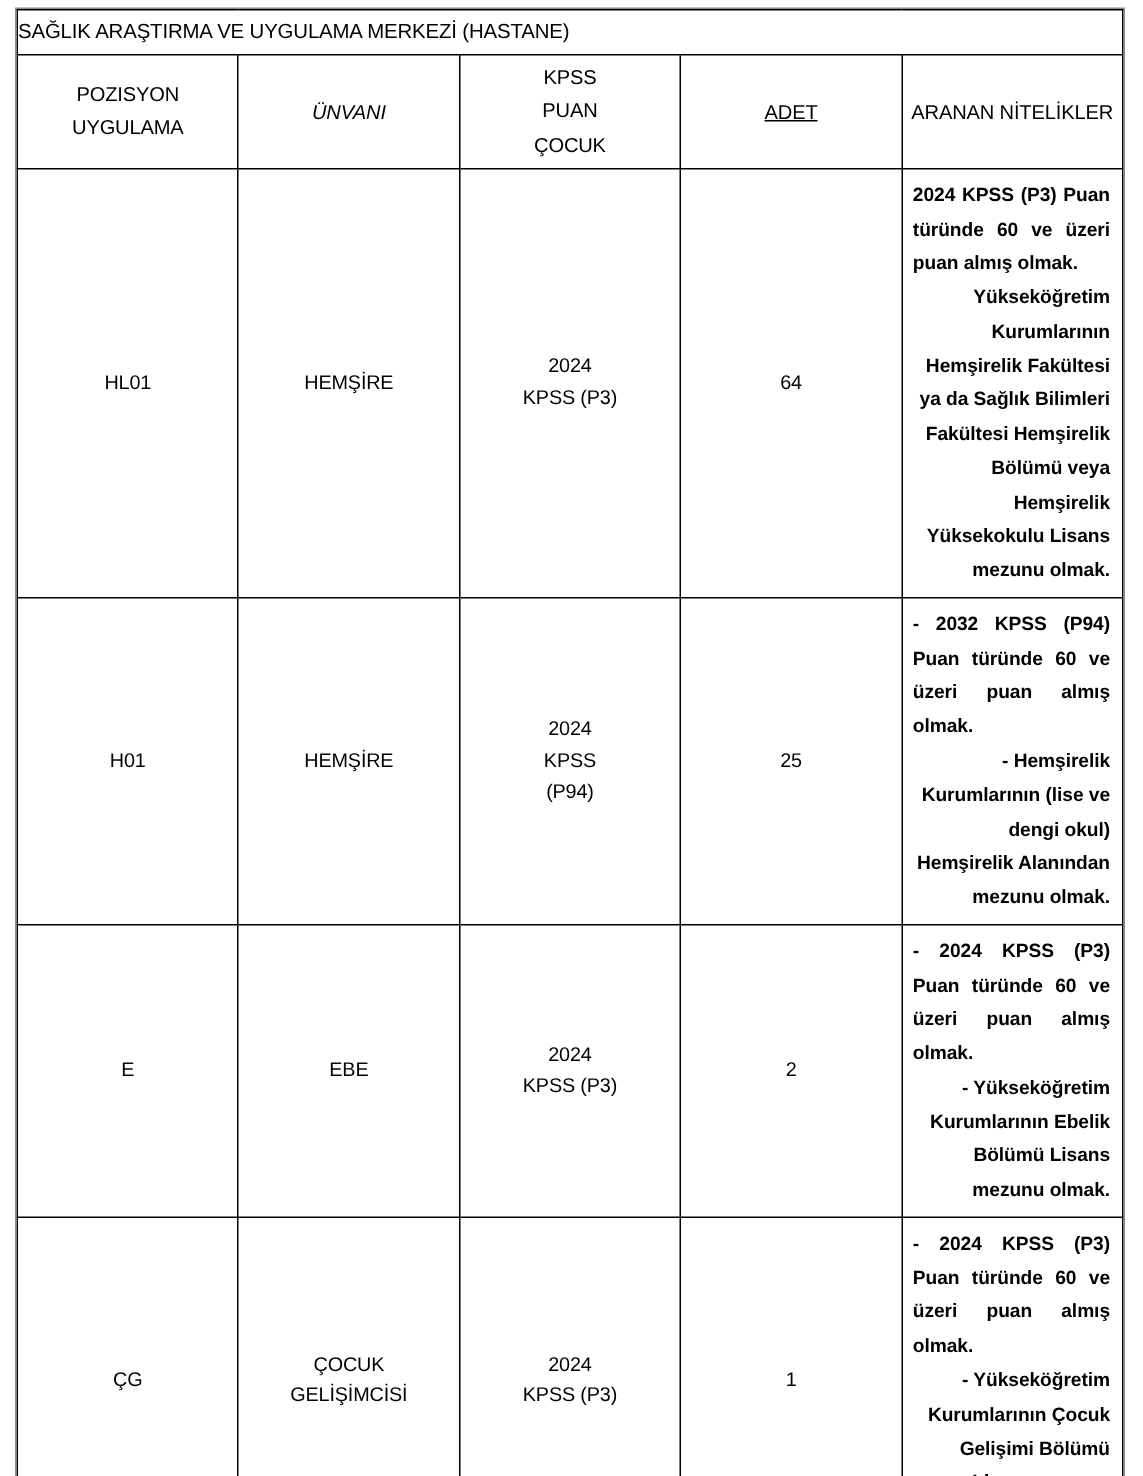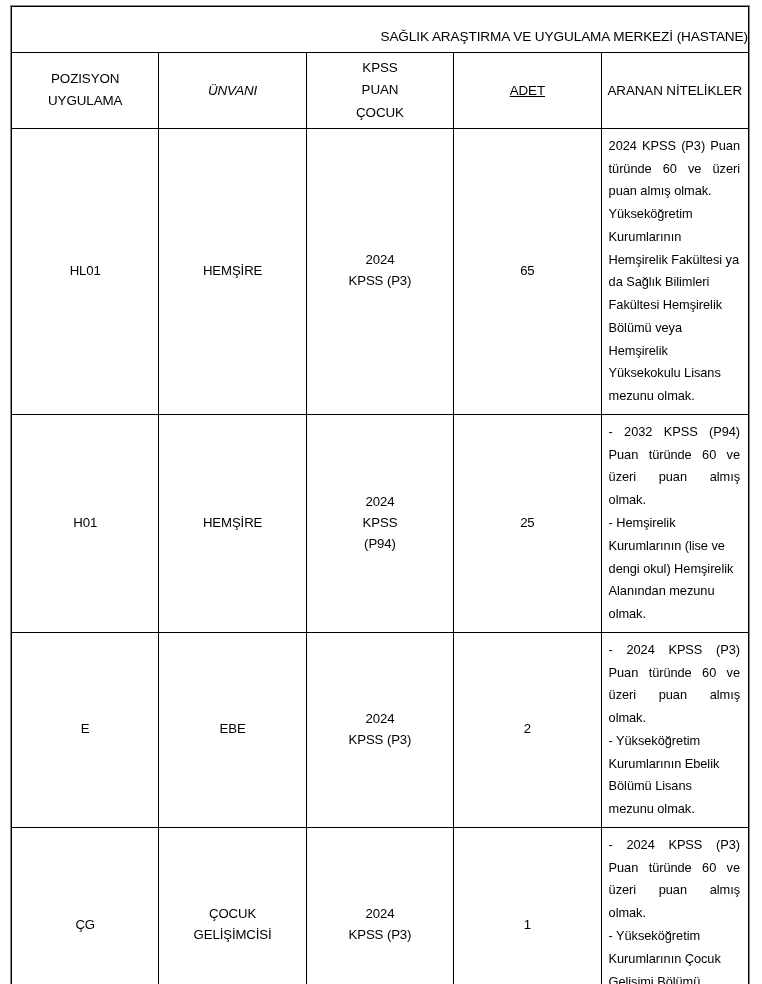--- a/index.html
+++ b/index.html
@@ -44,24 +44,24 @@
   }
 
   td {
     padding: 0;
     vertical-align: middle;
     font-size: 13.2px;
     line-height: 1.0;
   }
 
   .title-cell {
-    text-align: right;
+    text-align: left;
     font-size: 13.6px;
     height: 24px;
-    padding: 18px 0 3px 0;
+    padding: 2px 0 3px 0;
     letter-spacing: -0.1px;
   }
 
   .head-cell {
     text-align: center;
     vertical-align: middle;
     font-size: 13.4px;
     padding: 4px 2px;
     line-height: 1.62;
     letter-spacing: -0.1px;
@@ -90,23 +90,24 @@
     font-size: 12.8px;
     line-height: 1.78;
     padding: 6px 8px 6px 7px;
     vertical-align: top;
     letter-spacing: -0.05px;
     hyphens: none;
   }
   .cell-req p {
     margin: 0;
     text-align: justify;
+    font-weight: bold;
   }
   .cell-req p:last-child {
-    text-align: left;
+    text-align: right;
   }
 
   .r-h01 { height: 108px; }
   .r-h02 { height: 77px; }
   .r-e   { height: 78px; }
   .r-cg  { height: 77px; }
   .r-head{ height: 67px; padding-left: 44px; }
 </style>
 </head>
 <body>
@@ -135,21 +136,21 @@
 
       <tr class="r-h01">
         <td class="cell-center">HL01</td>
         <td class="cell-center">
           <div>HEMŞİRE</div>
         </td>
         <td class="cell-center">
           <div>2024</div>
           <div>KPSS (P3)</div>
         </td>
-        <td class="cell-center">65</td>
+        <td class="cell-center">64</td>
         <td class="cell-req">
           <p>2024 KPSS (P3) Puan türünde 60 ve üzeri puan almış olmak.</p>
           <p>Yükseköğretim Kurumlarının Hemşirelik Fakültesi ya da Sağlık Bilimleri Fakültesi Hemşirelik Bölümü veya Hemşirelik Yüksekokulu Lisans mezunu olmak.</p>
         </td>
       </tr>
 
       <tr class="r-h02">
         <td class="cell-center">H01</td>
         <td class="cell-center">
           <div>HEMŞİRE</div>

